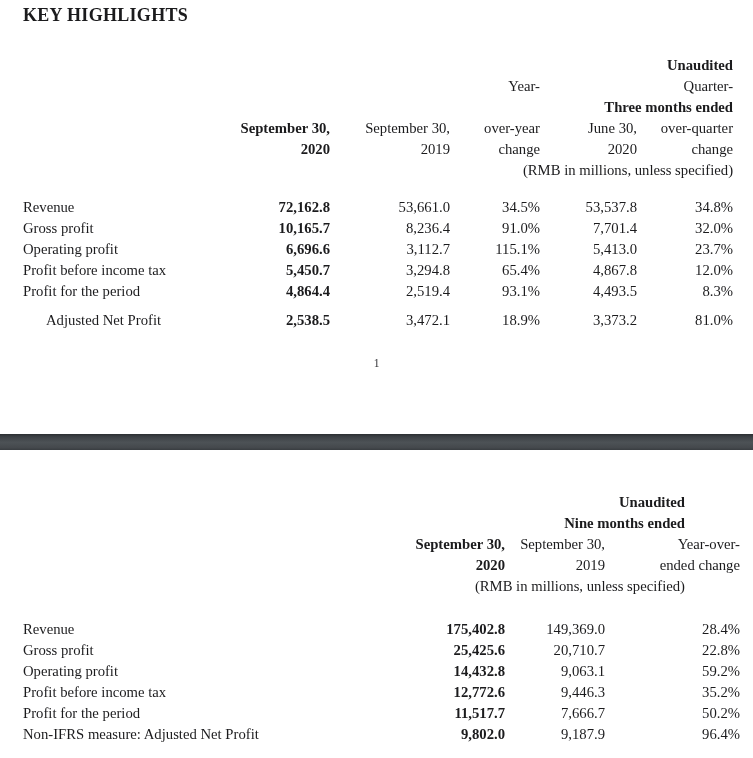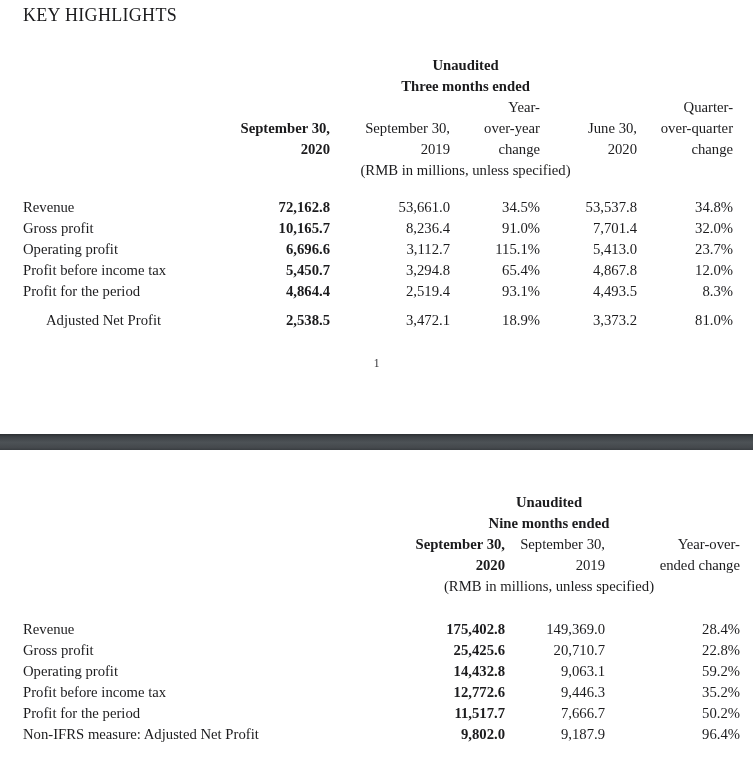--- a/index.html
+++ b/index.html
@@ -10,39 +10,39 @@
     font-family: "Liberation Serif", "DejaVu Serif", serif;
     overflow: hidden;
   }
   .page { background: #ffffff; }
   .page1 { height: 429px; padding-top: 5px; }
   .page2 { height: 313px; }
   .doc-title {
     margin: 0 4px 0 23px;
     font-size: 18px;
     line-height: 20px;
-    font-weight: normal;
+    font-weight: bold;
     letter-spacing: 0.3px;
   }
   table.fin {
     border-collapse: collapse;
     table-layout: fixed;
     font-size: 14.7px;
     line-height: 21px;
   }
   .t1 { margin: 30px 0 0 23px; width: 710px; }
   .t2 { margin: 42px 0 0 23px; width: 717px; }
   table.fin td {
     padding: 0;
     vertical-align: bottom;
     white-space: nowrap;
     overflow: visible;
   }
   .num { text-align: right; }
-  .ctr { text-align: center; }
+  .ctr { text-align: right; }
   .b { font-weight: bold; }
   .t2 .ctr { padding-right: 55px; }
   tr.spacer-t1 td { height: 16px; }
   tr.spacer-t2 td { height: 22px; }
   .indent { padding-left: 23px !important; }
   tr.padtop td { padding-top: 8px; }
   .page-number {
     margin-top: 26px;
     text-align: center;
     font-size: 11.5px;
@@ -75,29 +75,29 @@
         <col style="width:97px">
         <col style="width:96px">
     </colgroup>
     <tbody>
         <tr>
       <td></td>
       <td colspan="5" class="ctr b">Unaudited</td>
     </tr>
     <tr>
       <td></td>
+      <td></td>
+      <td></td>
+      <td class="num">Year-</td>
+      <td></td>
+      <td class="num">Quarter-</td>
+    </tr>
+    <tr>
+      <td></td>
       <td colspan="5" class="ctr b">Three months ended</td>
-    </tr>
-    <tr>
-      <td></td>
-      <td></td>
-      <td></td>
-      <td class="num">Year-</td>
-      <td></td>
-      <td class="num">Quarter-</td>
     </tr>
     <tr>
       <td></td>
       <td class="num b">September 30,</td>
       <td class="num">September 30,</td>
       <td class="num">over-year</td>
       <td class="num">June 30,</td>
       <td class="num">over-quarter</td>
     </tr>
     <tr>

